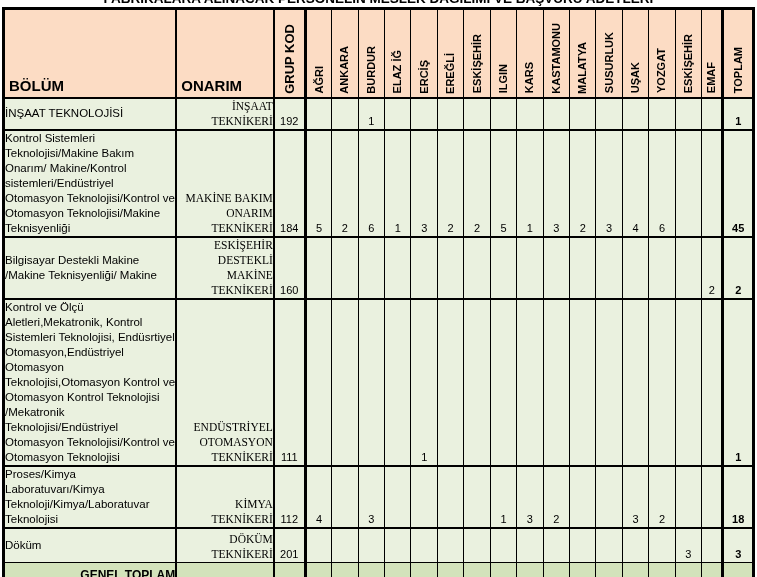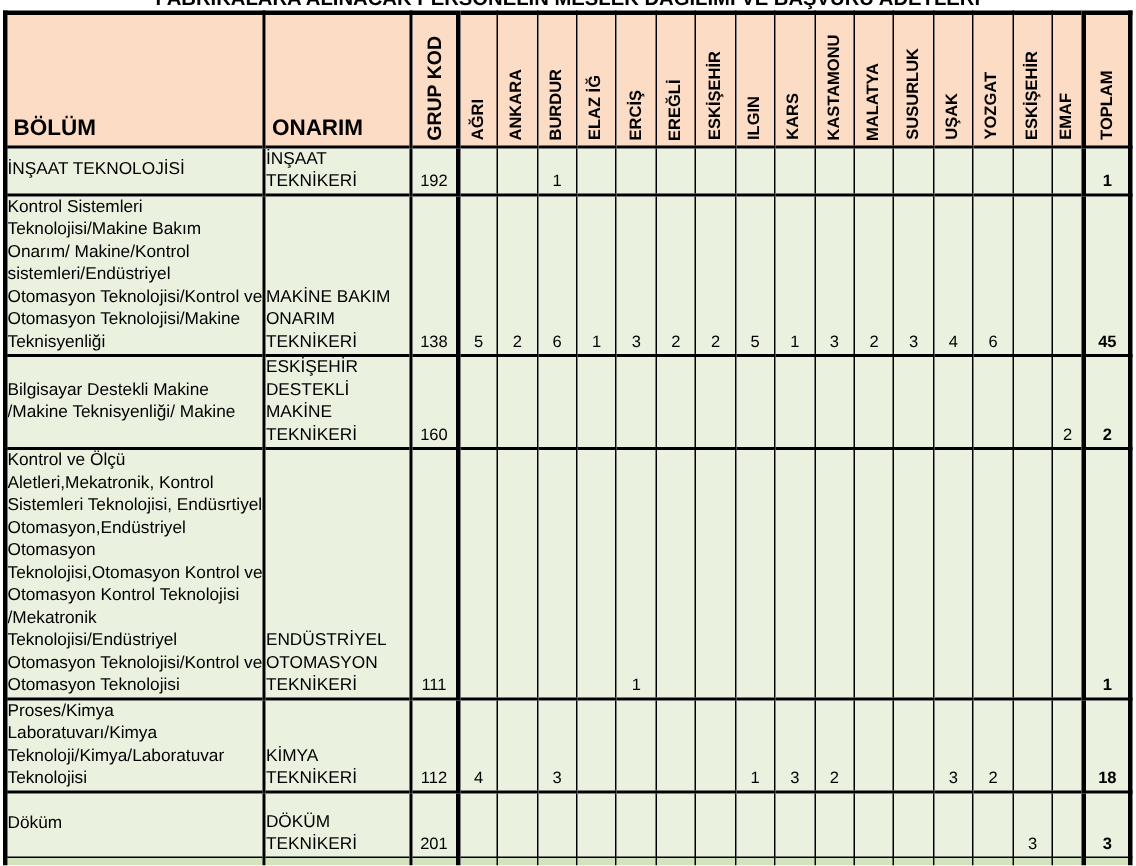--- a/index.html
+++ b/index.html
@@ -74,43 +74,44 @@
   .vtext.kod { font-size: 13px; }
 
   tbody td { background: #eaf1df; font-size: 11.5px; line-height: 15px; }
   td.bolum-cell {
     vertical-align: middle;
     text-align: left;
     padding: 1px 2px 2px 4px;
   }
   td.meslek-cell {
     vertical-align: bottom;
-    text-align: left;
+    text-align: right;
     padding: 1px 1px 2px 4px;
+    font-family: Liberation Serif, serif;
   }
   td.kod-cell, td.value-cell {
     vertical-align: bottom;
     text-align: center;
     font-size: 11px;
     padding-bottom: 2px;
   }
   td.toplam-cell {
     vertical-align: bottom;
     text-align: center;
     font-size: 11px;
     font-weight: bold;
     padding-bottom: 2px;
   }
   
   tbody tr.r0 { height: 24px; }
   tbody tr.r1 { height: 97px; }
   tbody tr.r2 { height: 62px; }
   tbody tr.r3 { height: 160px; }
   tbody tr.r4 { height: 50px; }
-  tbody tr.r5 { height: 44px; }
+  tbody tr.r5 { height: 35px; }
   thead tr    { height: 89px; }
   tfoot tr    { height: 26px; }
   tfoot td { font-size: 11px; font-weight: bold; vertical-align: middle; }
   td.footer-label {
     text-align: right;
     font-size: 12px;
     padding-right: 8px;
   }
   tfoot td.value-cell, tfoot td.toplam-cell { text-align: center; }
 </style>
@@ -224,21 +225,21 @@
           <td class="value-cell"></td>
           <td class="value-cell"></td>
           <td class="value-cell"></td>
           <td class="value-cell"></td>
           <td class="value-cell"></td>
           <td class="toplam-cell col-toplam">1</td>
         </tr>
         <tr class="r1">
           <td class="bolum-cell col-bolum">Kontrol Sistemleri Teknolojisi/Makine Bakım Onarım/ Makine/Kontrol sistemleri/Endüstriyel Otomasyon Teknolojisi/Kontrol ve Otomasyon Teknolojisi/Makine Teknisyenliği</td>
           <td class="meslek-cell col-meslek">MAKİNE BAKIM ONARIM TEKNİKERİ</td>
-          <td class="kod-cell col-kod">138</td>
+          <td class="kod-cell col-kod">184</td>
           <td class="value-cell">5</td>
           <td class="value-cell">2</td>
           <td class="value-cell">6</td>
           <td class="value-cell">1</td>
           <td class="value-cell">3</td>
           <td class="value-cell">2</td>
           <td class="value-cell">2</td>
           <td class="value-cell">5</td>
           <td class="value-cell">1</td>
           <td class="value-cell">3</td>

